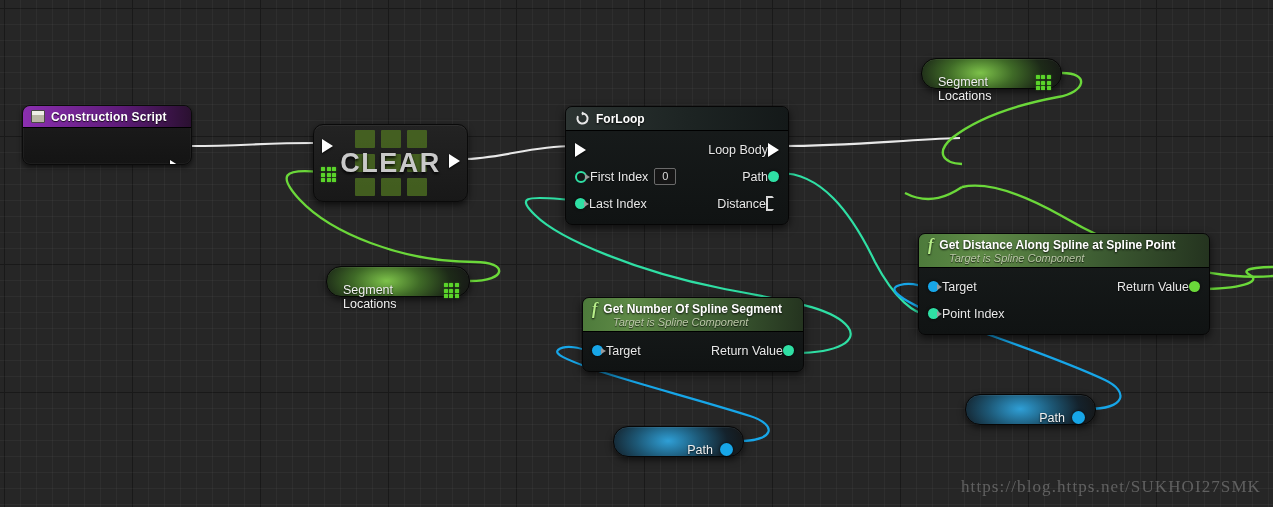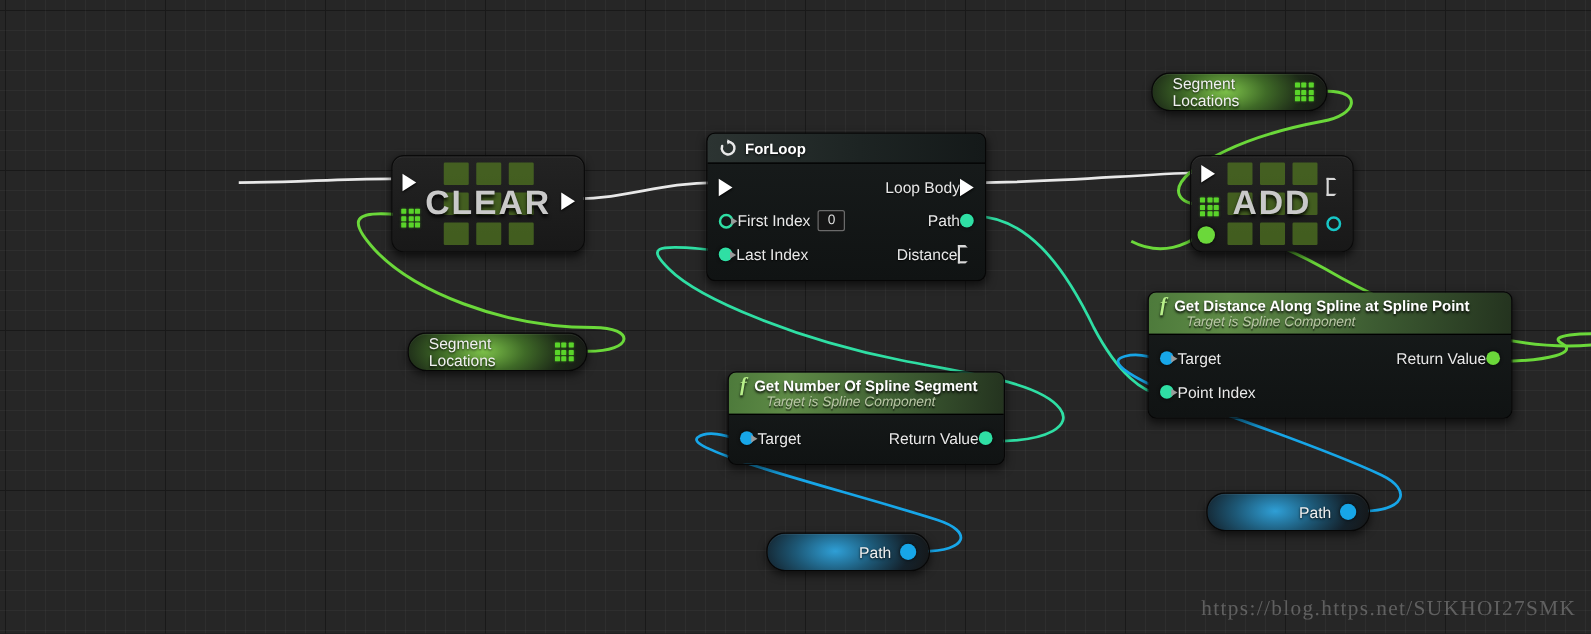--- a/index.html
+++ b/index.html
@@ -115,22 +115,22 @@
     gap:1.6px; }
   .grid-pin i { background:#5ad42a; border-radius:.5px; box-shadow:0 0 2px rgba(90,212,42,.5); }
 
   .valbox { width:22px; height:17px; border:1px solid #6a6a6a; border-radius:2px;
     background:#151515; color:#dcdcdc; font-size:11px; text-align:center; line-height:15px;
     margin-left:6px; }
 
   
   .pill {
     height:31px; border-radius:15px; border:1px solid #070707;
-    display:flex; align-items:center; justify-content:flex-end; gap:7px;
-    padding:0 10px 0 16px;
+    display:flex; align-items:flex-start; justify-content:flex-end; gap:7px;
+    padding:16px 10px 0 16px;
     box-shadow:0 3px 7px rgba(0,0,0,.6), inset 0 1px 0 rgba(255,255,255,.06);
   }
   .pill .lbl { color:#f0f0f0; font-size:12.5px; text-shadow:0 1px 2px rgba(0,0,0,.9); }
   .pill.green { background:radial-gradient(ellipse 62% 150% at 42% 48%, #7dc24a 0%, #3f6a27 38%, #1d2a18 72%, #161616 100%); }
   .pill.blue  { background:radial-gradient(ellipse 62% 150% at 42% 48%, #2f9fd6 0%, #1d5876 40%, #14222c 74%, #161616 100%); }
 
   
   .ico-script { width:14px; height:13px; border:1px solid #4a4a45; border-radius:1px;
     background:linear-gradient(180deg,#efeee6 0%,#efeee6 32%, #b9b6a4 32%, #b9b6a4 100%); }
   .ico-loop { width:15px; height:15px; position:relative; }
@@ -176,20 +176,29 @@
 
     <path d="M780,173 C820,173 850,210 875,262 C895,300 915,314 928,315" stroke="#2fdfa4" stroke-width="2.2" fill="none"></path>
 
     <path d="M738,441 C775,441 778,425 750,416 C700,400 630,382 590,368
              C565,359 554,354 558,350 C566,344 580,348 592,352" stroke="#17a6e8" stroke-width="2.2" fill="none"></path>
 
     <path d="M1088,409 C1125,409 1130,392 1105,380 C1050,354 970,330 925,310
              C895,296 888,288 900,285 C912,282 922,286 928,289" stroke="#17a6e8" stroke-width="2.2" fill="none"></path>
   </svg>
 
+  <div class="node ev" style="left:22px; top:105px;">
+    <div class="ev-head">
+      <span class="ico-script"></span>
+      <span class="ttl">Construction Script</span>
+    </div>
+    <div class="ev-body">
+      <div class="pin-exec" style="position:absolute; right:10px; top:32px;"></div>
+    </div>
+  </div>
 
   <div class="node compact" style="left:313px; top:124px; width:155px; height:78px;">
     <div class="watermark">
       <i></i>
         <i></i>
         <i></i>
         <i></i>
         <i></i>
         <i></i>
         <i></i>
@@ -253,49 +262,20 @@
           <span class="plabel">Last Index</span>
         </div>
         <div class="side">
           <span class="plabel">Distance</span>
           <span class="pin-exec-hollow"></span>
         </div>
       </div>
     </div>
   </div>
 
-  <div class="node compact" style="left:952px; top:124px; width:131px; height:78px;">
-    <div class="watermark">
-      <i></i>
-        <i></i>
-        <i></i>
-        <i></i>
-        <i></i>
-        <i></i>
-        <i></i>
-        <i></i>
-        <i></i>
-    </div>
-    <div class="bigtxt">ADD</div>
-    <div class="pin-exec" style="position:absolute; left:8px; top:7px;"></div>
-    <div class="grid-pin" style="position:absolute; left:7px; top:33px;">
-      <i></i>
-        <i></i>
-        <i></i>
-        <i></i>
-        <i></i>
-        <i></i>
-        <i></i>
-        <i></i>
-        <i></i>
-    </div>
-    <div class="pin-dot green" style="position:absolute; left:5px; top:56px; width:14px; height:14px;"></div>
-    <div class="pin-exec-hollow" style="position:absolute; right:8px; top:17px;"></div>
-    <div class="pin-ring cyan" style="position:absolute; right:9px; top:48px;"></div>
-  </div>
 
   <div class="node std" style="left:582px; top:297px; width:222px;">
     <div class="std-head head-green">
       <div class="head-row">
         <span class="ico-fn">f</span>
         <span class="ttl">Get Number Of Spline Segment</span>
       </div>
       <div class="sub">Target is Spline Component</div>
     </div>
     <div class="std-body">

